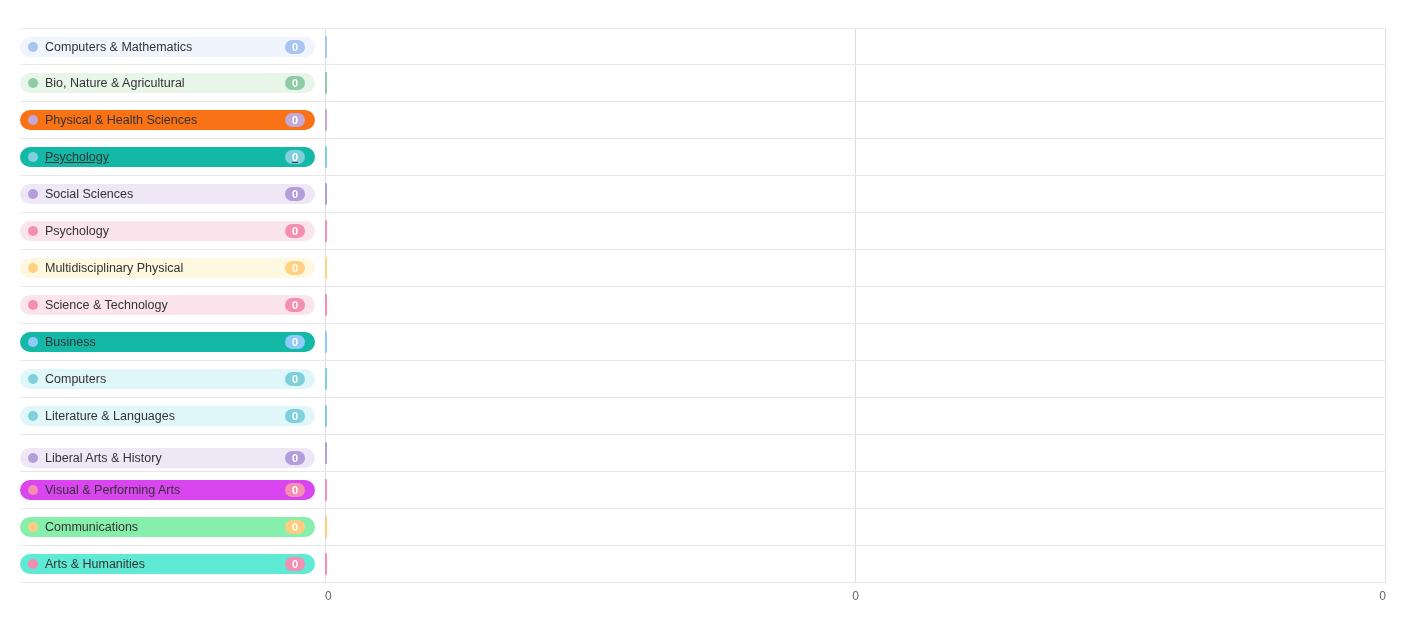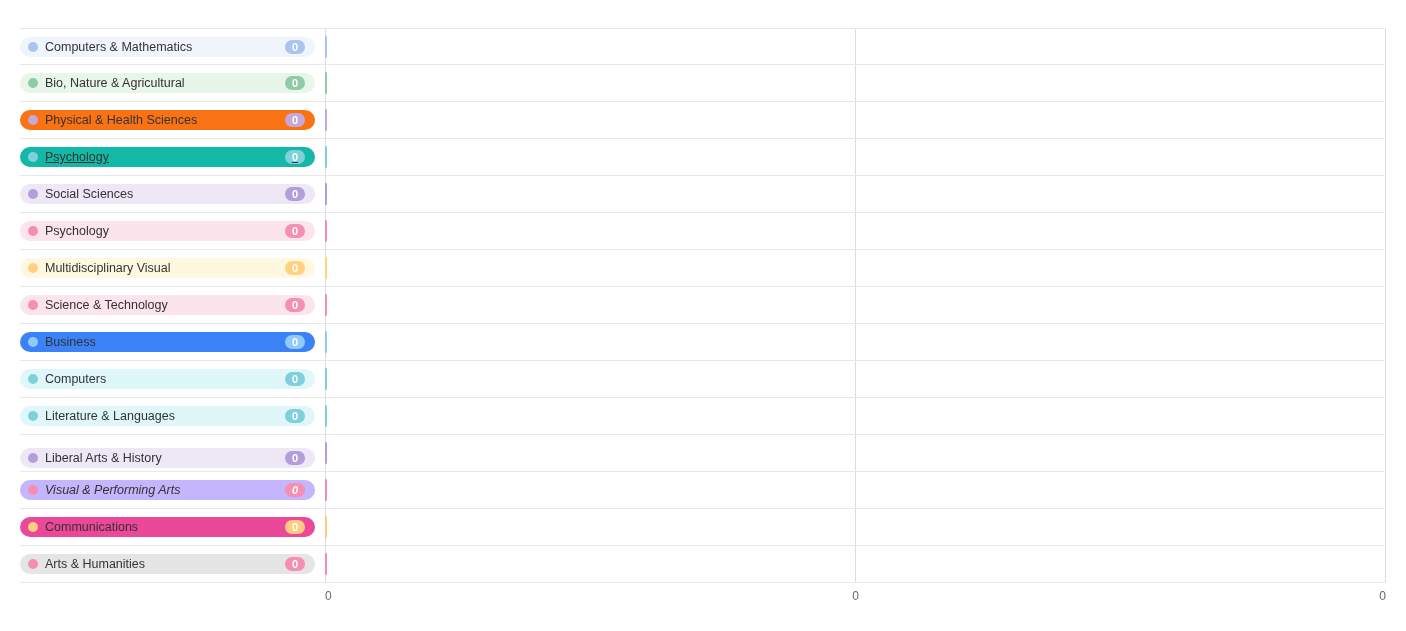--- a/index.html
+++ b/index.html
@@ -210,21 +210,21 @@
             </div>
           </div>
           <div class="bar-area">
             <div class="bar" style="width: 2px; background: rgb(244, 143, 177);"></div>
           </div>
         </div>
         <div class="bar-row">
           <div class="label-area">
             <div class="label-pill" style="background: rgb(255, 248, 225);">
               <div class="label-dot" style="background: rgb(255, 209, 128);"></div>
-              <span class="label-text">Multidisciplinary Visual</span>
+              <span class="label-text">Multidisciplinary Physical</span>
               <span class="value-badge" style="background: rgb(255, 209, 128);">0</span>
             </div>
           </div>
           <div class="bar-area">
             <div class="bar" style="width: 2px; background: rgb(255, 209, 128);"></div>
           </div>
         </div>
         <div class="bar-row">
           <div class="label-area">
             <div class="label-pill" style="background: rgb(252, 228, 236);">
@@ -232,21 +232,21 @@
               <span class="label-text">Science &amp; Technology</span>
               <span class="value-badge" style="background: rgb(244, 143, 177);">0</span>
             </div>
           </div>
           <div class="bar-area">
             <div class="bar" style="width: 2px; background: rgb(244, 143, 177);"></div>
           </div>
         </div>
         <div class="bar-row">
           <div class="label-area">
-            <div class="label-pill" style="background: #3b82f6;">
+            <div class="label-pill" style="background: #14b8a6;">
               <div class="label-dot" style="background: rgb(144, 202, 249);"></div>
               <span class="label-text">Business</span>
               <span class="value-badge" style="background: rgb(144, 202, 249);">0</span>
             </div>
           </div>
           <div class="bar-area">
             <div class="bar" style="width: 2px; background: rgb(144, 202, 249);"></div>
           </div>
         </div>
         <div class="bar-row">
@@ -280,45 +280,45 @@
               <span class="label-text">Liberal Arts &amp; History</span>
               <span class="value-badge" style="background: rgb(179, 157, 219);">0</span>
             </div>
           </div>
           <div class="bar-area">
             <div class="bar" style="width: 2px; background: rgb(179, 157, 219);"></div>
           </div>
         </div>
         <div class="bar-row">
           <div class="label-area">
-            <div class="label-pill" style="background: #c4b5fd; font-style: italic;">
+            <div class="label-pill" style="background: #d946ef;">
               <div class="label-dot" style="background: rgb(244, 143, 177);"></div>
               <span class="label-text">Visual &amp; Performing Arts</span>
               <span class="value-badge" style="background: rgb(244, 143, 177);">0</span>
             </div>
           </div>
           <div class="bar-area">
             <div class="bar" style="width: 2px; background: rgb(244, 143, 177);"></div>
           </div>
         </div>
         <div class="bar-row">
           <div class="label-area">
-            <div class="label-pill" style="background: #ec4899;">
+            <div class="label-pill" style="background: #86efac;">
               <div class="label-dot" style="background: rgb(255, 204, 128);"></div>
               <span class="label-text">Communications</span>
               <span class="value-badge" style="background: rgb(255, 204, 128);">0</span>
             </div>
           </div>
           <div class="bar-area">
             <div class="bar" style="width: 2px; background: rgb(255, 204, 128);"></div>
           </div>
         </div>
         <div class="bar-row">
           <div class="label-area">
-            <div class="label-pill" style="background: #e5e5e5;">
+            <div class="label-pill" style="background: #5eead4;">
               <div class="label-dot" style="background: rgb(244, 143, 177);"></div>
               <span class="label-text">Arts &amp; Humanities</span>
               <span class="value-badge" style="background: rgb(244, 143, 177);">0</span>
             </div>
           </div>
           <div class="bar-area">
             <div class="bar" style="width: 2px; background: rgb(244, 143, 177);"></div>
           </div>
         </div>
       </div>

